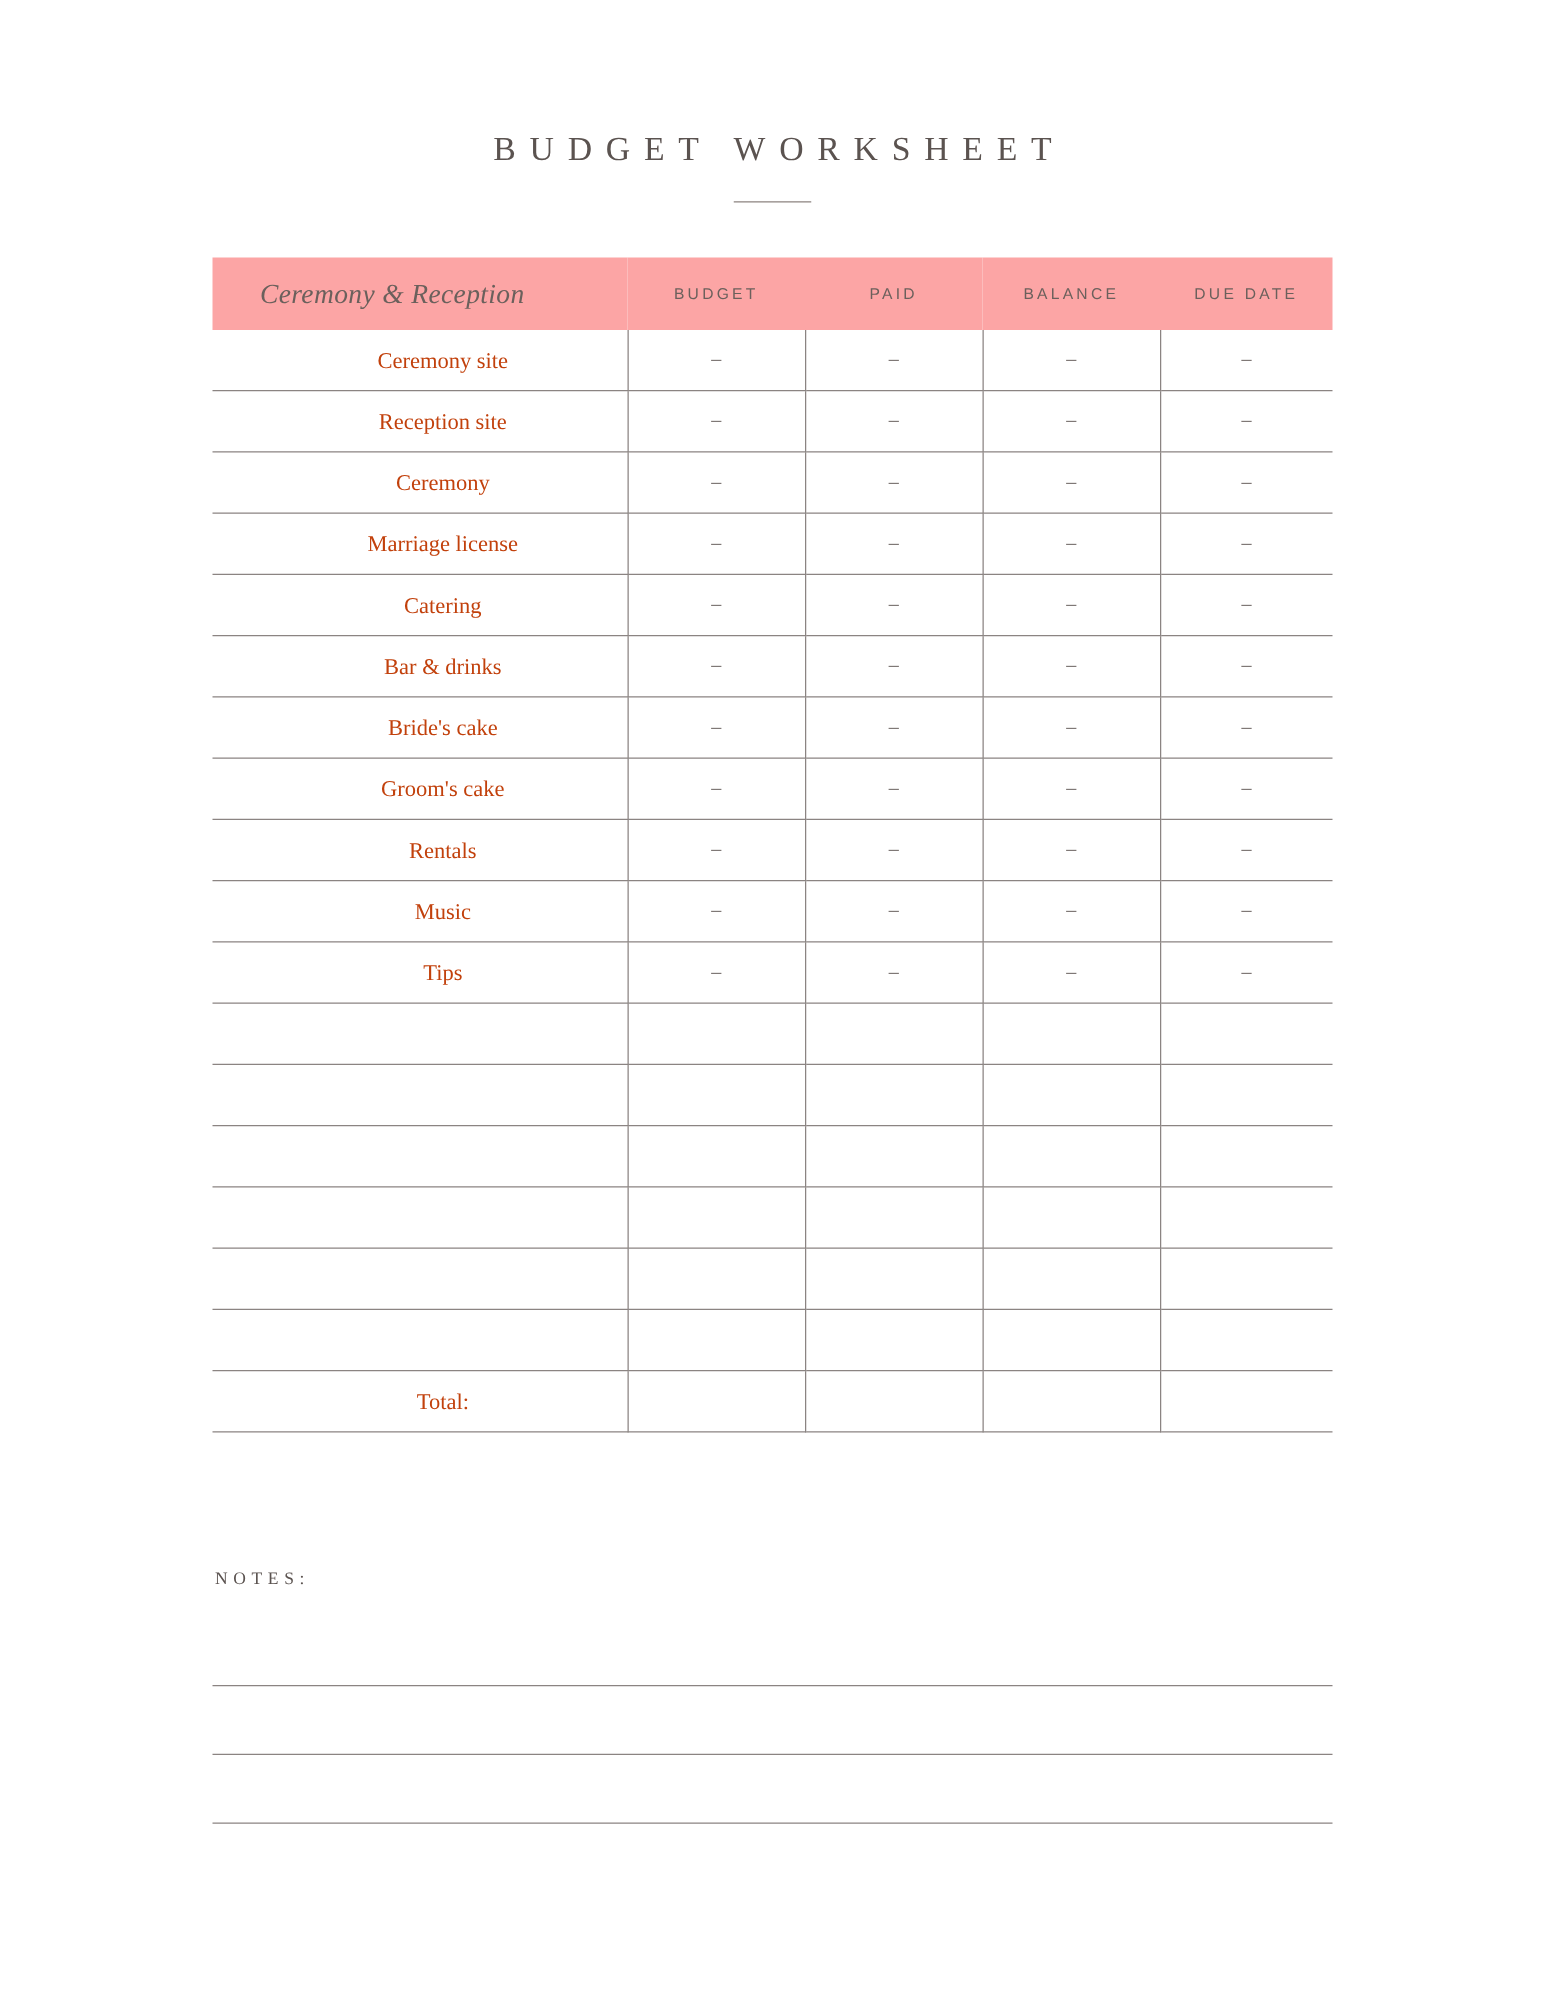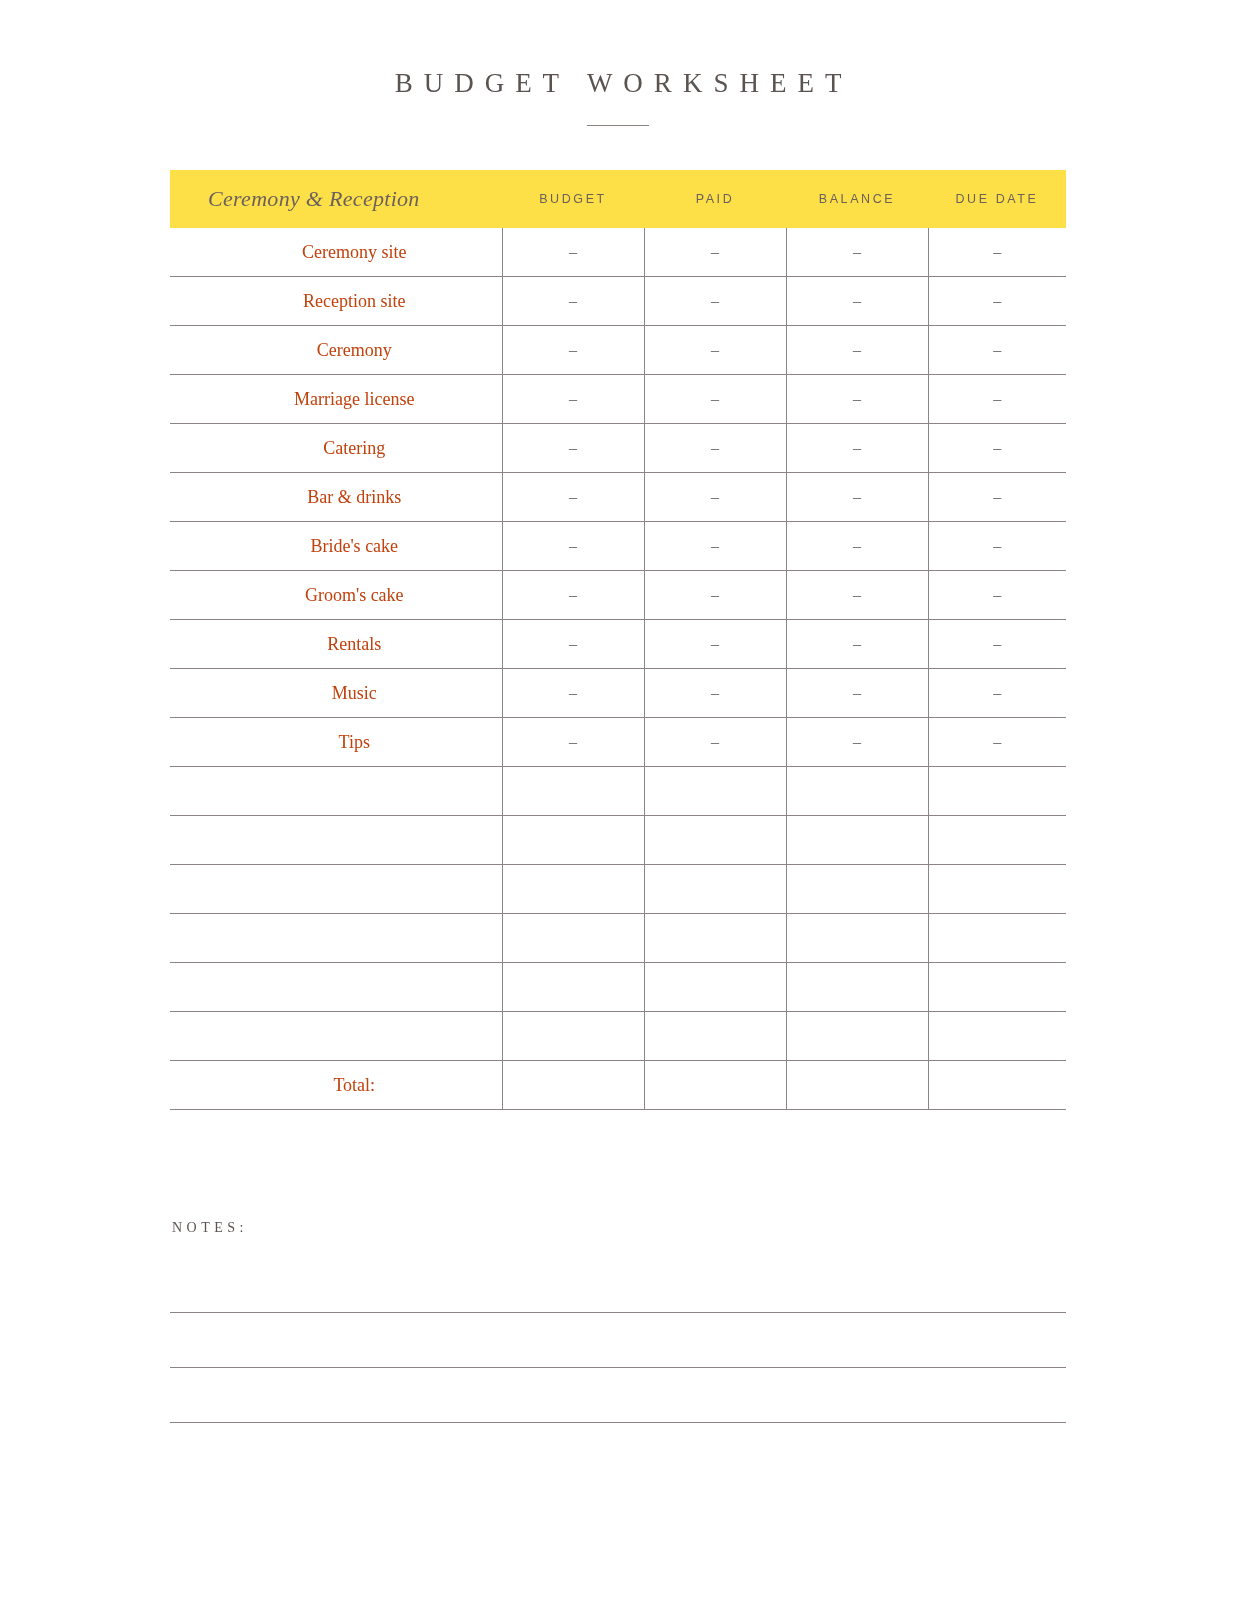--- a/index.html
+++ b/index.html
@@ -21,21 +21,21 @@
     box-sizing: border-box;
     padding: 0;
     position: relative;
   }
   .title {
     text-align: center;
     font-family: "Liberation Serif", serif;
     font-size: 27px;
     letter-spacing: 11px;
     color: #5b5350;
-    margin-top: 68px;
+    margin-top: 104px;
     font-weight: normal;
     text-indent: 11px;
   }
   .title-rule {
     width: 62px;
     height: 0;
     border-top: 1px solid #8c8380;
     margin: 26px auto 0 auto;
   }
 
@@ -48,21 +48,21 @@
     width: 896px;
     table-layout: fixed;
   }
   table.budget col.c-item   { width: 332px; }
   table.budget col.c-budget { width: 142px; }
   table.budget col.c-paid   { width: 142px; }
   table.budget col.c-bal    { width: 142px; }
   table.budget col.c-due    { width: 138px; }
 
   table.budget thead th {
-    background: #fde047;
+    background: #fca5a5;
     border: none;
     height: 56px;
     vertical-align: middle;
     font-weight: normal;
     color: #6b605c;
   }
   th.head-item {
     text-align: left;
     padding-left: 38px;
     font-family: "Liberation Serif", serif;

